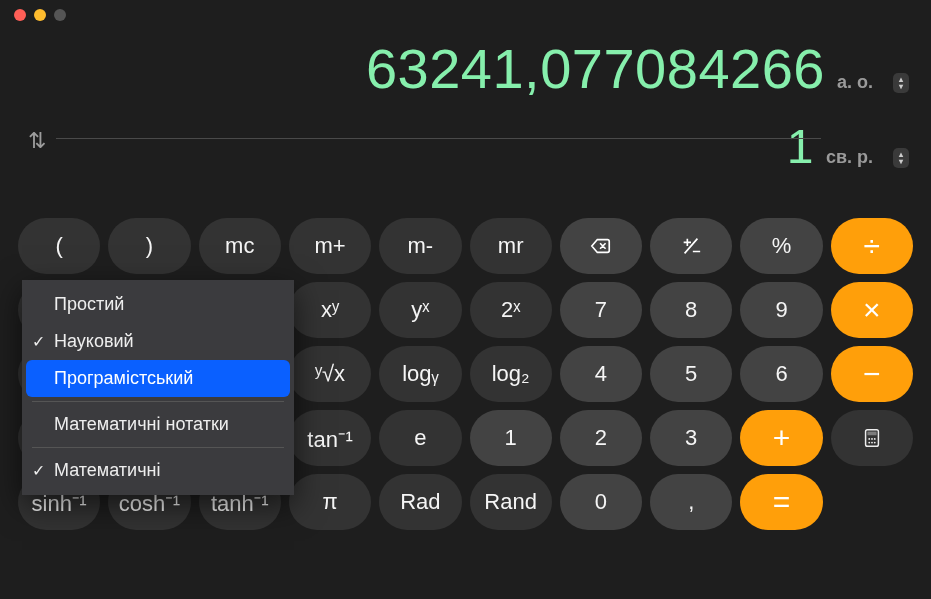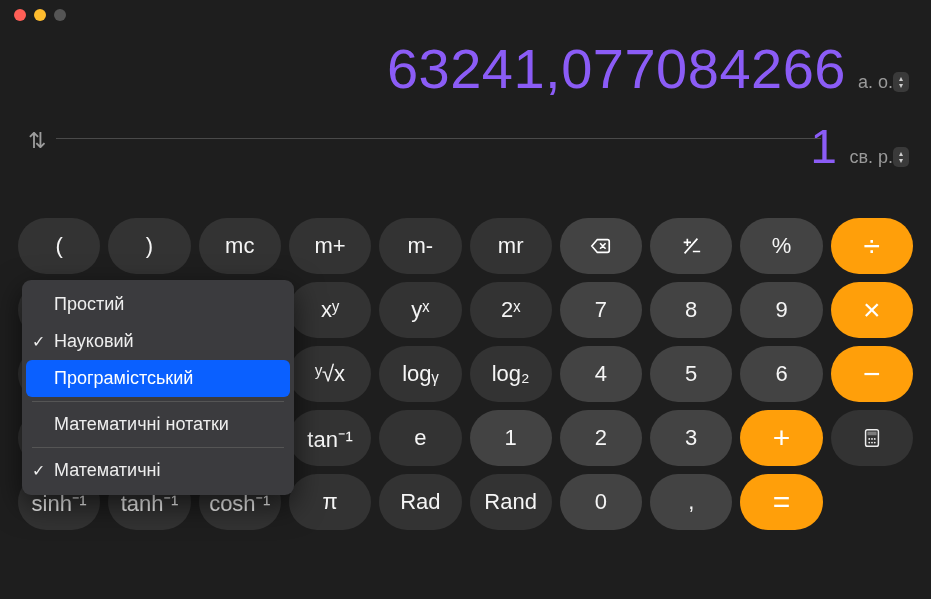--- a/index.html
+++ b/index.html
@@ -34,27 +34,27 @@
     align-items: baseline;
     justify-content: flex-end;
     gap: 12px;
     position: relative;
   }
   .disp-row.primary { margin-top: 2px; }
   .disp-row.secondary { margin-top: 18px; }
   .disp-value {
     font-size: 56px;
     font-weight: 300;
-    color: #8b5cf6;
+    color: #86efac;
     letter-spacing: .5px;
   }
   .disp-value.small { font-size: 48px; }
   .unit-box {
-    display:flex; align-items:flex-start; gap:0;
-    color:#9a9a9a; font-size:18px;
+    display:flex; align-items:center; gap:20px;
+    color:#9a9a9a; font-size:18px;font-weight:bold;
   }
   .chevron-updown {
     width: 16px; height: 20px;
     display:flex; flex-direction:column; align-items:center; justify-content:center;
     background:#3a3a3a; border-radius:5px;
     font-size:8px; line-height:7px; color:#ccc;
   }
   .swap-icon {
     position:absolute; left:28px; top:128px;
     color:#9c9c9c; font-size:22px;
@@ -80,21 +80,21 @@
     user-select:none;
   }
   .key.dark { background:#333333; }
   .key.op   { background:#ff9f0a; color:#fff; font-size:30px; }
   .calc-icon-key { background:#333; }
   .menu-popover {
     position:absolute;
     left:22px; top:280px;
     width:272px;
     background:#3b3b3e;
-    border-radius:9px;
+    border-radius:0;
     box-shadow: 0 10px 30px rgba(0,0,0,.6);
     padding:6px 0;
     color:#eee;
     font-size:18px;
     z-index:50;
   }
   .menu-item {
     display:flex; align-items:center;
     padding: 8px 14px 8px 32px;
     position:relative;
@@ -202,22 +202,22 @@
         <rect x="7" y="5" width="10" height="4" fill="#eee" opacity=".4"></rect>
         <circle cx="9" cy="13" r="1" fill="#eee"></circle>
         <circle cx="12" cy="13" r="1" fill="#eee"></circle>
         <circle cx="15" cy="13" r="1" fill="#eee"></circle>
         <circle cx="9" cy="17" r="1" fill="#eee"></circle>
         <circle cx="12" cy="17" r="1" fill="#eee"></circle>
         <circle cx="15" cy="17" r="1" fill="#eee"></circle>
       </svg>
   </div>
   <div class="key dark">sinh⁻¹</div>
+  <div class="key dark">cosh⁻¹</div>
   <div class="key dark">tanh⁻¹</div>
-  <div class="key dark">cosh⁻¹</div>
   <div class="key dark">π</div>
   <div class="key dark">Rad</div>
   <div class="key dark">Rand</div>
   <div class="key">0</div>
   <div class="key">,</div>
   <div class="key op">=</div>
 </div>
 
 <div class="menu-popover">
   <div class="menu-item">

